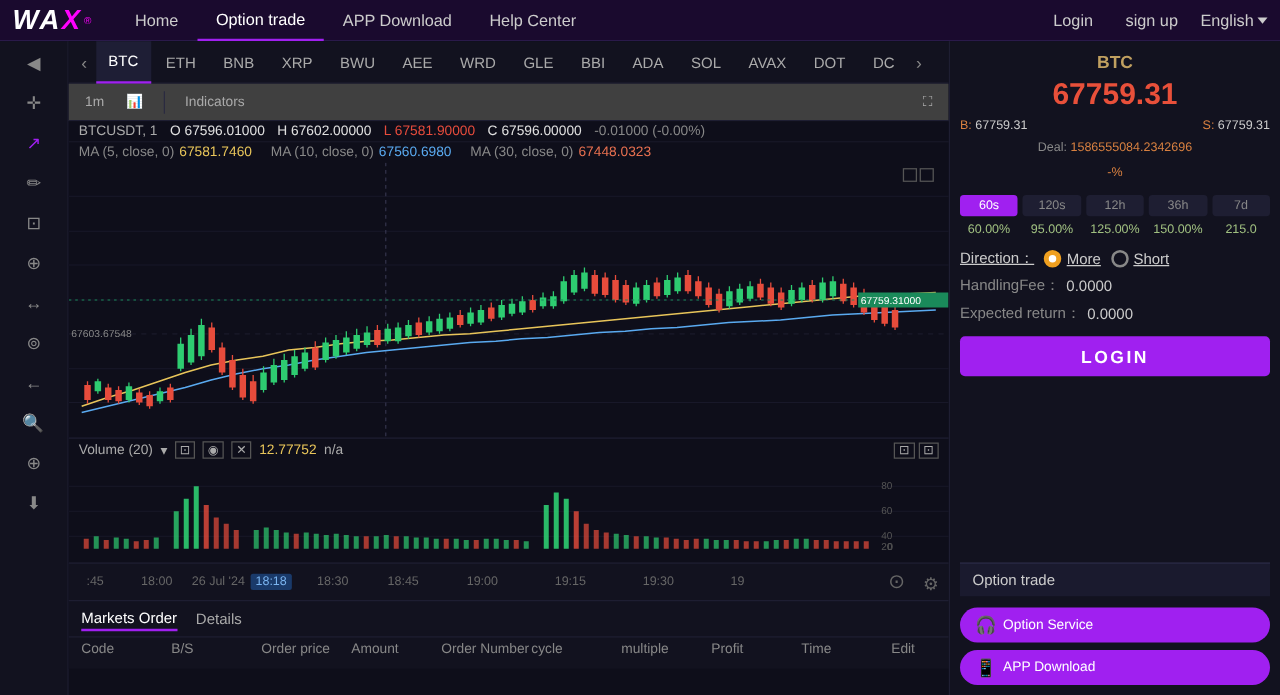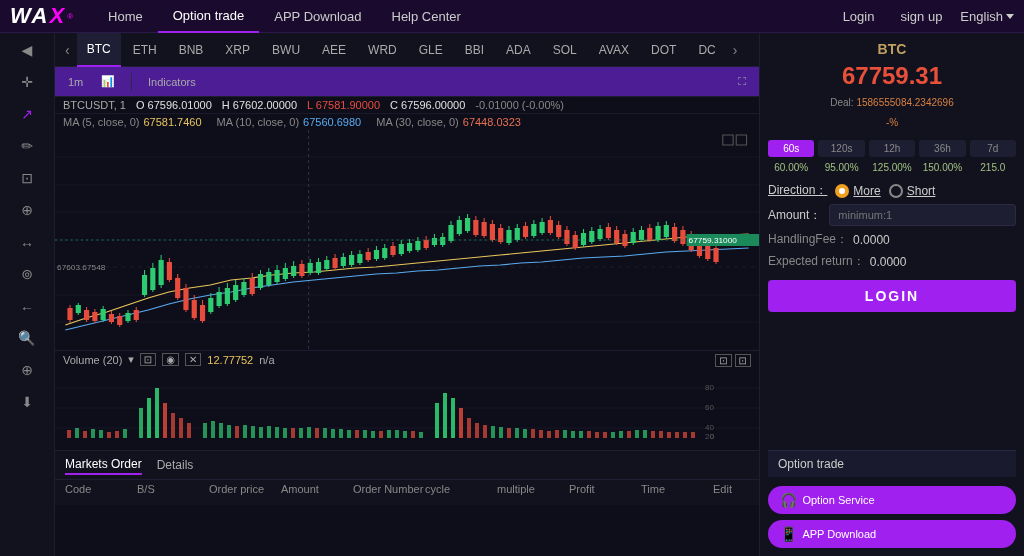--- a/index.html
+++ b/index.html
@@ -158,21 +158,21 @@
     .coin-tab.active {
       color: #fff;
       background: #1e1e35;
       border-bottom: 2px solid #a020f0;
     }
 
     
     .chart-toolbar {
       display: flex;
       align-items: center;
-      background: #4c1d95;
+      background: #404040;
       border-bottom: 1px solid #1e1e32;
       height: 30px;
       padding: 0 8px;
       gap: 8px;
     }
     .toolbar-item {
       color: #aaa;
       font-size: 11px;
       cursor: pointer;
       display: flex;
@@ -911,20 +911,34 @@
         <rect x="636" y="64" width="4" height="6" fill="#e74c3c" opacity="0.7"></rect>
 
         <text x="650" y="22" fill="#555" font-size="8">80</text>
         <text x="650" y="42" fill="#555" font-size="8">60</text>
         <text x="650" y="62" fill="#555" font-size="8">40</text>
         <text x="650" y="71" fill="#555" font-size="8">20</text>
         <text x="655" y="71" fill="#555" font-size="8"> 0</text>
       </svg>
     </div>
 
+    <div class="time-axis" style="position:relative;">
+      <span class="time-label" style="left:3%;">:45</span>
+      <span class="time-label" style="left:10%;">18:00</span>
+      <span class="time-label" style="left:17%;">26 Jul '24</span>
+      <span class="time-label highlighted" style="left:23%;">18:18</span>
+      <span class="time-label" style="left:30%;">18:30</span>
+      <span class="time-label" style="left:38%;">18:45</span>
+      <span class="time-label" style="left:47%;">19:00</span>
+      <span class="time-label" style="left:57%;">19:15</span>
+      <span class="time-label" style="left:67%;">19:30</span>
+      <span class="time-label" style="left:76%;">19</span>
+      <span class="time-nav-btn">⊙</span>
+      <span class="time-settings-btn">⚙</span>
+    </div>
 
     <div class="bottom-bar">
       <div class="bottom-tabs">
         <span class="bottom-tab active">Markets Order</span>
         <span class="bottom-tab">Details</span>
       </div>
       <div class="table-header">
         <span class="th-cell">Code</span>
         <span class="th-cell">B/S</span>
         <span class="th-cell">Order price</span>
@@ -937,20 +951,30 @@
         <span class="th-cell">Edit</span>
       </div>
     </div>
 
   </div>
 
   <div class="right-panel">
     <div class="rp-symbol">BTC</div>
     <div class="rp-price">67759.31</div>
 
+    <div class="rp-stat-row">
+      <span style="color:#888;">
+        <span>B:</span>
+        <span style="color:#ccc;">67759.31</span>
+      </span>
+      <span>
+        <span>S:</span>
+        <span style="color:#ccc;">67759.31</span>
+      </span>
+    </div>
     <div class="rp-stats">
       <span>Deal:</span>
       <span style="color:#d88040;">1586555084.2342696</span>
     </div>
     <div class="rp-stats">
       <span style="color:#d88040;">-%</span>
     </div>
 
     <div class="time-periods">
       <span class="time-period active">60s</span>
@@ -975,24 +999,20 @@
           <div class="radio-inner"></div>
         </div>
         <span>More</span>
       </div>
       <div class="radio-option">
         <div class="radio-circle"></div>
         <span>Short</span>
       </div>
     </div>
 
-    <div class="amount-row">
-      <span>Amount：</span>
-      <input class="amount-input" type="text" placeholder="minimum:1" style="">
-    </div>
 
     <div class="fee-row">
       <span>HandlingFee：</span>
       <span class="fee-val">0.0000</span>
     </div>
     <div class="fee-row">
       <span>Expected return：</span>
       <span class="fee-val">0.0000</span>
     </div>
 

